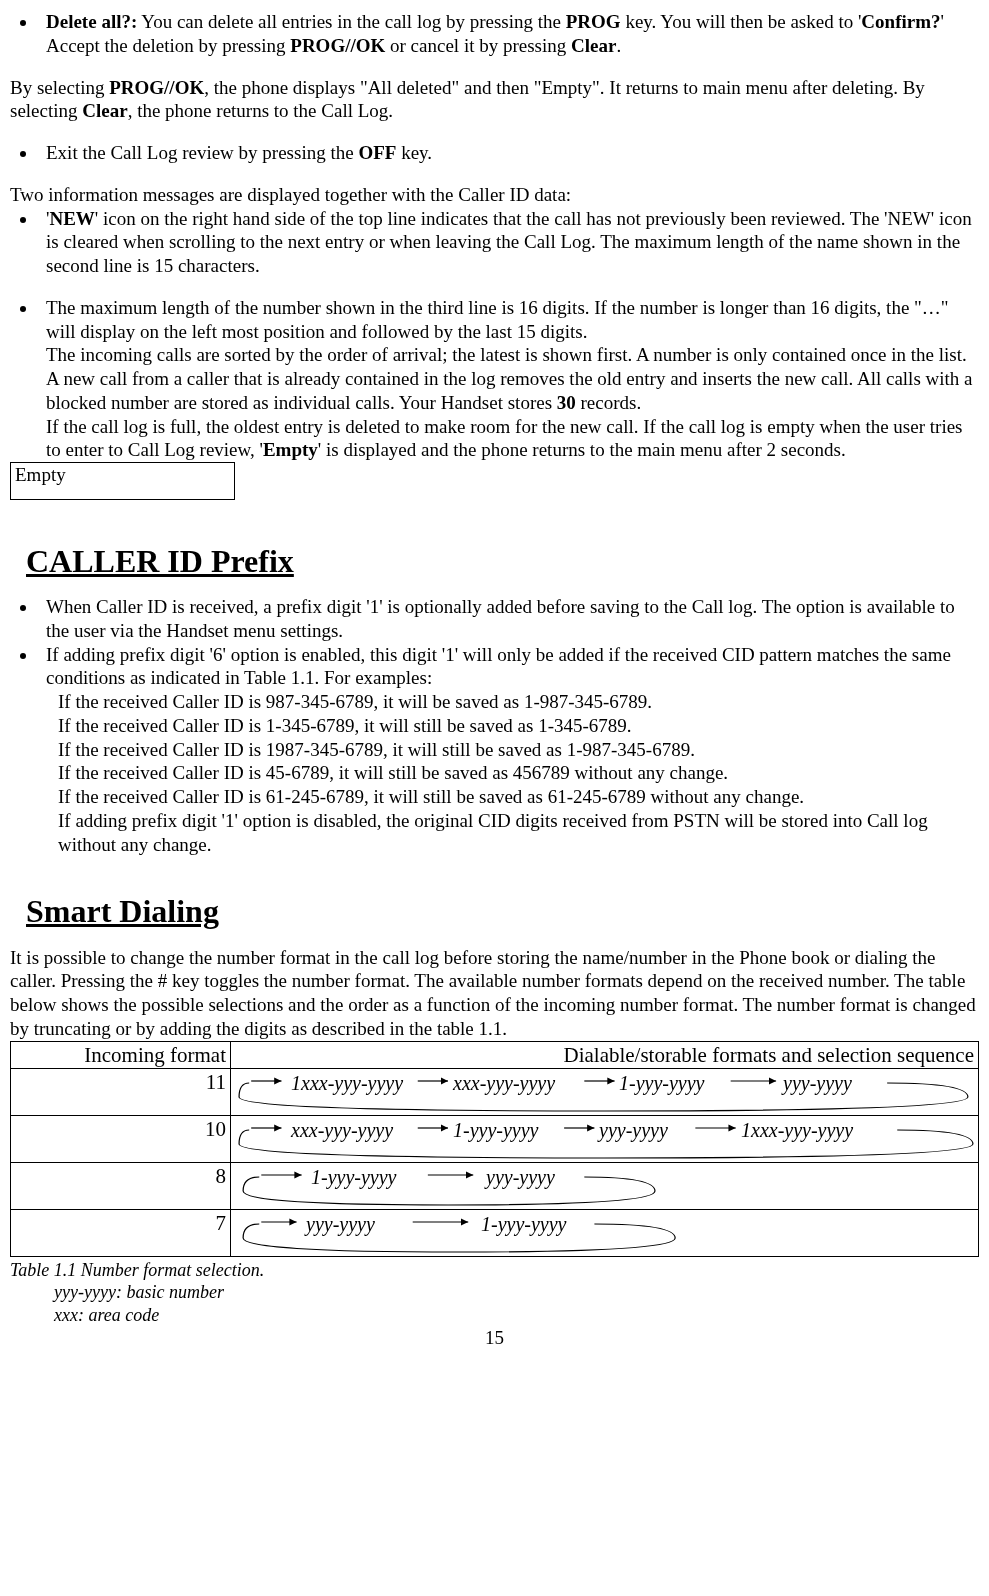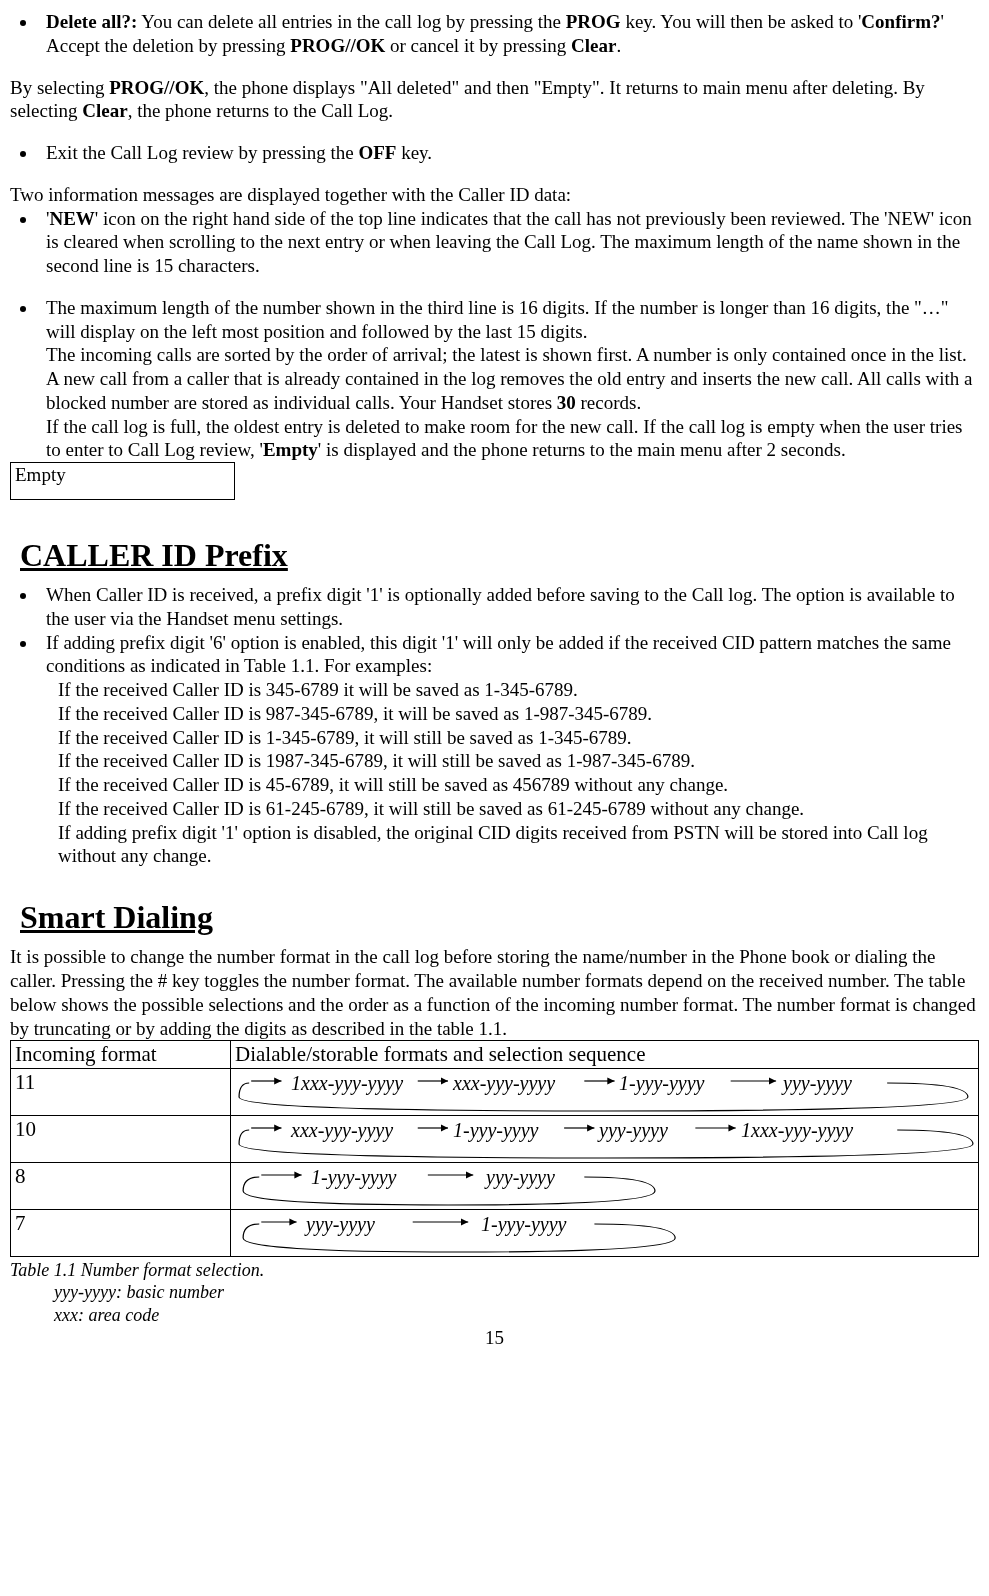--- a/index.html
+++ b/index.html
@@ -26,21 +26,21 @@
   }
   .gap {
     height: 18px;
   }
   .bold { font-weight: bold; }
   .ital { }
   h2.section {
     font-size: 32px;
     font-weight: bold;
     text-decoration: underline;
-    margin: 10px;
+    margin: 16px;
     padding: 0;
     line-height: 1.1;
   }
   .empty-box {
     border: 1px solid #000;
     width: 225px;
     height: 38px;
     padding: 0 4px;
     font-size: 19px;
     box-sizing: border-box;
@@ -49,21 +49,21 @@
     border-collapse: collapse;
     width: 100%;
     table-layout: fixed;
   }
   table.formats td, table.formats th {
     border: 1px solid #000;
     vertical-align: top;
     font-size: 21px;
     font-family: "Times New Roman", Times, serif;
     font-weight: normal;
-    text-align: left;
+    text-align: right;
     padding: 0 4px;
   }
   table.formats th {
     font-size: 21px;
   }
   table.formats td.seq {
     height: 46px;
     position: relative;
     padding: 0;
     font-style: italic;
@@ -147,21 +147,20 @@
 <div style="height:28px"></div>
 
 <h2 class="section">CALLER ID Prefix</h2>
 
 <ul class="bullets">
   <li>When Caller ID is received, a prefix digit '1' is optionally added before saving to the Call log.   The option is available to the user via the Handset menu settings.</li>
   <li>
     <span>If adding prefix digit '6' option is enabled, this digit '1' will only be added if the received CID pattern matches the same conditions as indicated in </span><span class="ital">Table 1.1</span><span>. For examples:</span>
     <div class="">
       <div style="margin-left:12px">
-        <div>If the received Caller ID is 345-6789 it will be saved as 1-345-6789.</div>
         <div>If the received Caller ID is 987-345-6789, it will be saved as 1-987-345-6789.</div>
         <div>If the received Caller ID is 1-345-6789, it will still be saved as 1-345-6789.</div>
         <div>If the received Caller ID is 1987-345-6789, it will still be saved as 1-987-345-6789.</div>
         <div>If the received Caller ID is 45-6789, it will still be saved as 456789 without any change.</div>
         <div>If the received Caller ID is 61-245-6789, it will still be saved as 61-245-6789 without any change.</div>
         <div>If adding prefix digit '1' option is disabled, the original CID digits received from PSTN will be stored into Call log without any change.</div>
       </div>
     </div>
   </li>
 </ul>

